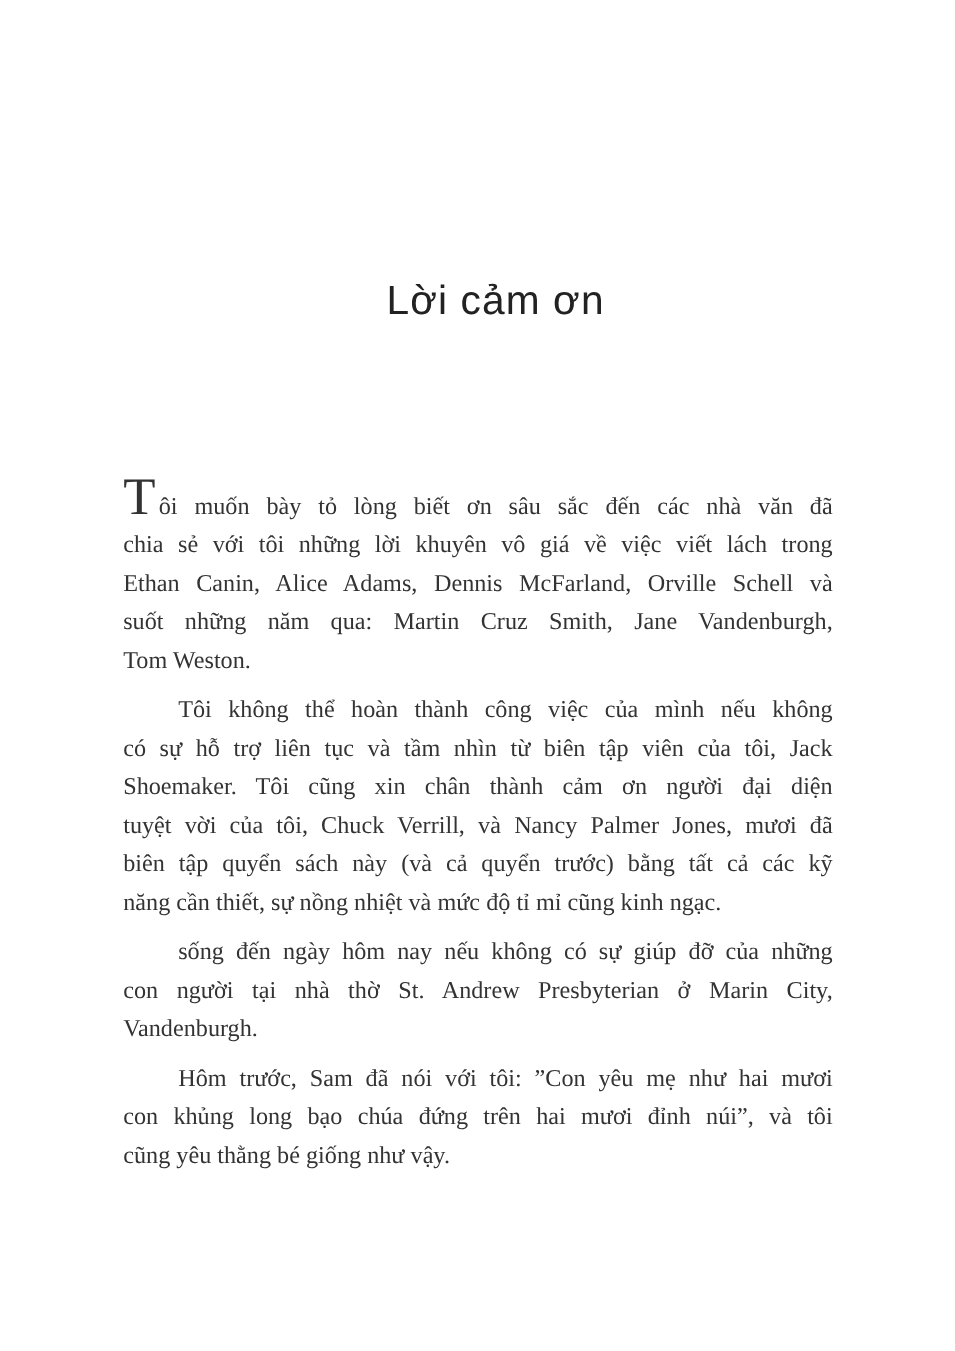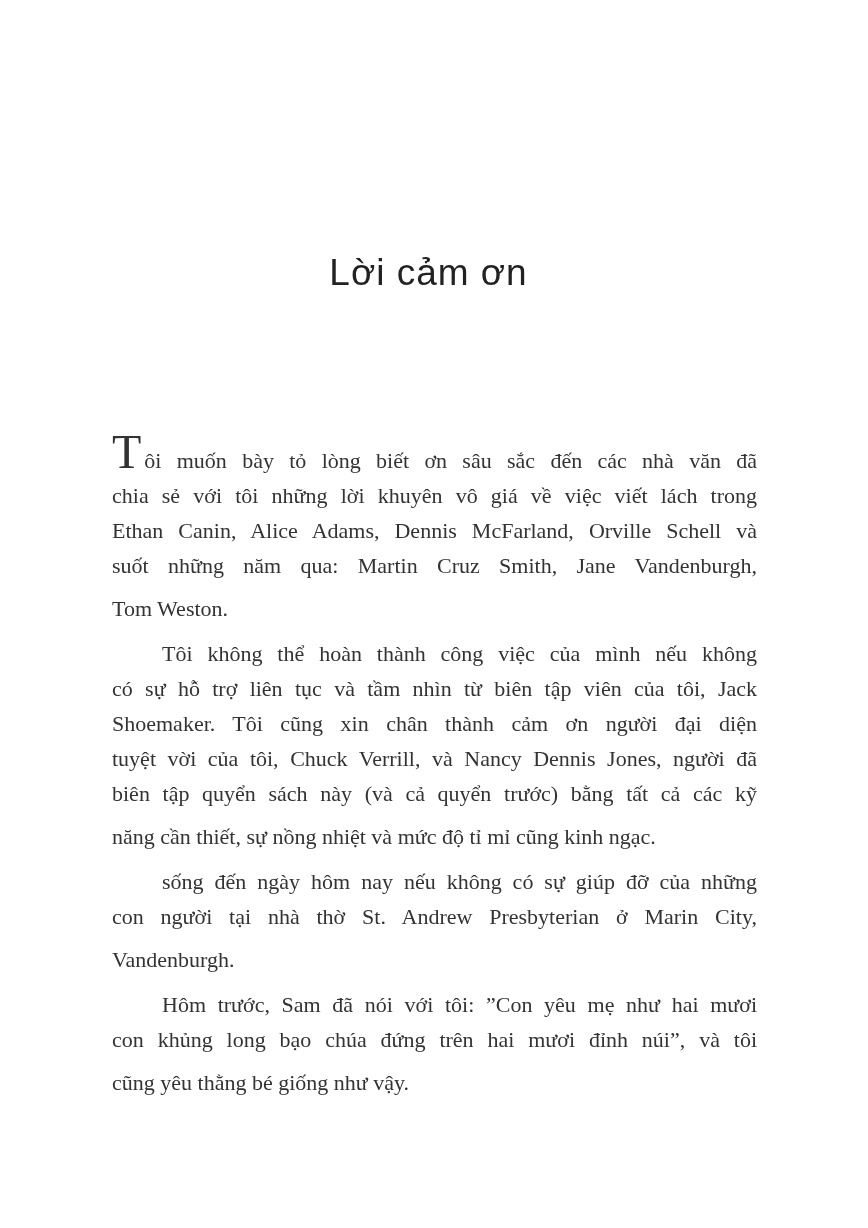--- a/index.html
+++ b/index.html
@@ -10,21 +10,21 @@
   .page {
     position: relative;
     width: 868px;
     height: 1228px;
     background: #ffffff;
     overflow: hidden;
   }
   .page-title {
     position: absolute;
     top: 208px;
-    left: 106px;
+    left: 128px;
     width: 645px;
     text-align: center;
     font-family: "Liberation Sans", "DejaVu Sans", sans-serif;
     font-size: 37px;
     line-height: 40px;
     font-weight: 500;
     letter-spacing: 1px;
     color: #222222;
     margin-top: 45px;
   }
@@ -43,21 +43,20 @@
   .line {
     display: block;
     line-height: 35px;
     white-space: nowrap;
     text-align: justify;
     text-align-last: justify;
   }
   .line.last {
     text-align: center;
     text-align-last: left;
-    margin-top: 8px;
   }
   .para.indented .line:first-child {
     text-indent: 50px;
   }
   .drop-cap {
     font-size: 48px;
     line-height: 35px;
     margin-right: 3px;
     color: #333333;
   }
@@ -78,21 +77,21 @@
       <span class="line">chia sẻ với tôi những lời khuyên vô giá về việc viết lách trong</span>
       <span class="line">Ethan Canin, Alice Adams, Dennis McFarland, Orville Schell và</span>
       <span class="line">suốt những năm qua: Martin Cruz Smith, Jane Vandenburgh,</span>
       <span class="line last">Tom Weston.</span>
     </p>
 
     <p class="para indented">
       <span class="line">Tôi không thể hoàn thành công việc của mình nếu không</span>
       <span class="line">có sự hỗ trợ liên tục và tầm nhìn từ biên tập viên của tôi, Jack</span>
       <span class="line">Shoemaker. Tôi cũng xin chân thành cảm ơn người đại diện</span>
-      <span class="line">tuyệt vời của tôi, Chuck Verrill, và Nancy Dennis Jones, người đã</span>
+      <span class="line">tuyệt vời của tôi, Chuck Verrill, và Nancy Palmer Jones, mươi đã</span>
       <span class="line">biên tập quyển sách này (và cả quyển trước) bằng tất cả các kỹ</span>
       <span class="line last">năng cần thiết, sự nồng nhiệt và mức độ tỉ mỉ cũng kinh ngạc.</span>
     </p>
 
     <p class="para indented">
       <span class="line">sống đến ngày hôm nay nếu không có sự giúp đỡ của những</span>
       <span class="line">con người tại nhà thờ St. Andrew Presbyterian ở Marin City,</span>
       <span class="line last">Vandenburgh.</span>
     </p>
 

